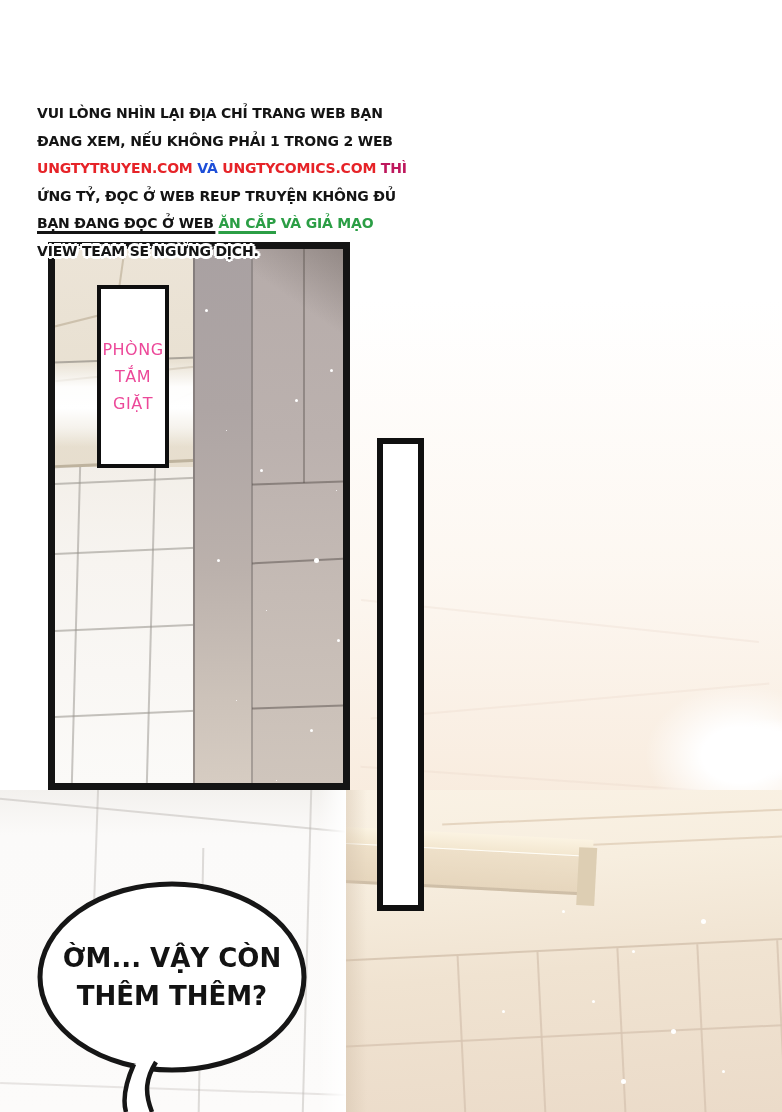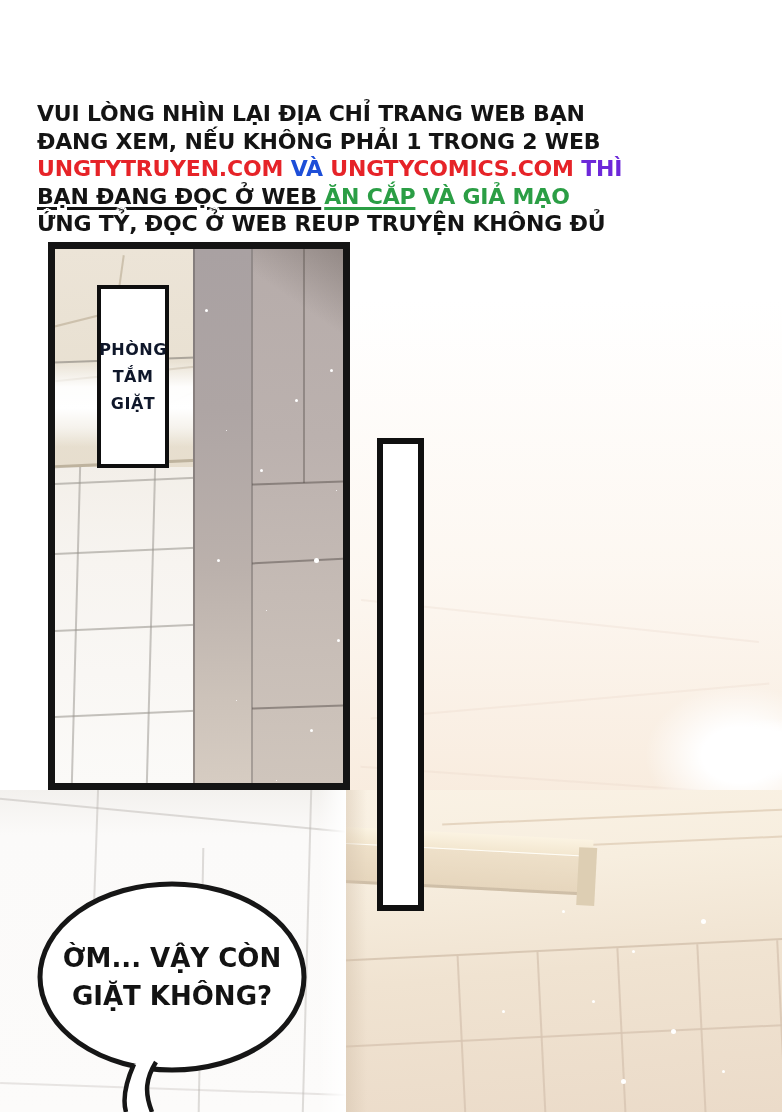--- a/index.html
+++ b/index.html
@@ -92,30 +92,30 @@
   .ws1{top:233px;transform:rotate(-2deg);}
   .ws2{top:311px;transform:rotate(-3deg);}
   .ws3{top:457px;transform:rotate(-2deg);}
   .wsv{position:absolute;left:50px;top:0;width:2px;height:234px;background:rgba(85,77,73,.4);}
   .sparkles{left:150px;top:60px;width:3px;height:3px;border-radius:50%;background:#fff;
     box-shadow:12px 250px 0 0 #fff,30px 390px 0 -1px #fff,55px 160px 0 0 #fff,60px 300px 0 -1px #fff,
       90px 90px 0 0 #fff,110px 250px 0 1px #fff,130px 180px 0 -1px #fff,125px 60px 0 0 #fff,
       105px 420px 0 0 #fff,70px 470px 0 -1px #fff,20px 120px 0 -1px #fff,132px 330px 0 0 #fff;}
   .sign{left:42px;top:36px;width:72px;height:183px;background:#ffffff;border:4px solid #0e0e0e;
     box-sizing:border-box;display:flex;align-items:center;justify-content:center;text-align:center;}
-  .sign span{font-weight:bold;font-size:16px;line-height:1.7;white-space:pre-line;
-    color:#0f172a;letter-spacing:.5px;}
+  .sign span{font-weight:normal;font-size:16px;line-height:1.7;white-space:pre-line;
+    color:#ec4899;letter-spacing:.5px;}
 
   
   .tall-rect{left:377px;top:438px;width:47px;height:473px;background:#ffffff;
     border:6px solid #101010;box-sizing:border-box;}
 
   
   .warning{left:37px;top:100px;width:560px;}
-  .warn-line{font-weight:bold;font-size:22px;line-height:27.5px;letter-spacing:-0.2px;
+  .warn-line{font-weight:bold;font-size:14px;line-height:27.5px;letter-spacing:-0.2px;
     white-space:nowrap;
     text-shadow:-2px -2px 0 #fff,2px -2px 0 #fff,-2px 2px 0 #fff,2px 2px 0 #fff,
       -3px 0 0 #fff,3px 0 0 #fff,0 -3px 0 #fff,0 3px 0 #fff;}
   .seg-underline{text-decoration:underline;text-decoration-thickness:2.5px;text-underline-offset:3px;}
 
   
   .bubble-svg{left:14px;top:880px;width:300px;height:232px;}
   .bubble-text{left:62px;top:940px;width:220px;text-align:center;font-weight:bold;
     font-size:26px;line-height:1.45;color:#131313;white-space:pre-line;}
 </style>
@@ -195,27 +195,28 @@
 GIẶT</span>
       </div>
     </div>
   </div>
 
   <div class="abs tall-rect"></div>
 
   <div class="abs warning">
       <div class="warn-line"><span style="color: rgb(20, 20, 20);">VUI LÒNG NHÌN LẠI ĐỊA CHỈ TRANG WEB BẠN</span></div>
       <div class="warn-line"><span style="color: rgb(20, 20, 20); text-align: center;">ĐANG XEM, NẾU KHÔNG PHẢI 1 TRONG 2 WEB</span></div>
-      <div class="warn-line"><span style="color: rgb(230, 35, 40);">UNGTYTRUYEN.COM</span><span style="color: #1d4ed8;"> VÀ </span><span style="color: rgb(230, 35, 40);">UNGTYCOMICS.COM</span><span style="color: #6d28d9; margin-top: 39px;"> THÌ</span></div>
+      <div class="warn-line"><span style="color: rgb(230, 35, 40);">UNGTYTRUYEN.COM</span><span style="color: #1d4ed8;"> VÀ </span><span style="color: rgb(230, 35, 40);">UNGTYCOMICS.COM</span><span style="color: #be185d; margin-top: 39px;"> THÌ</span></div>
+      <div class="warn-line"><span style="color: rgb(20, 20, 20);">ỨNG TỶ, ĐỌC Ở WEB REUP TRUYỆN KHÔNG ĐỦ</span></div>
       <div class="warn-line"><span class="seg-underline" style="color: rgb(20, 20, 20);">BẠN ĐANG ĐỌC Ở WEB </span><span class="seg-underline" style="color: rgb(43, 158, 69);">ĂN CẮP</span><span style="color: rgb(43, 158, 69);"> VÀ GIẢ MẠO</span></div>
-      <div class="warn-line"><span style="color: rgb(20, 20, 20);">ỨNG TỶ, ĐỌC Ở WEB REUP TRUYỆN KHÔNG ĐỦ</span></div>
+      <div class="warn-line"><span style="color: rgb(20, 20, 20);">VIEW TEAM SẼ NGỪNG DỊCH.</span></div>
     </div>
 
   <svg class="abs bubble-svg" viewBox="0 0 300 232">
     <ellipse cx="158" cy="97" rx="132" ry="93" fill="#ffffff" stroke="#161616" stroke-width="5"></ellipse>
     <path d="M120,184 C112,202 108,218 112,232 L138,232 C130,212 132,198 142,182 Z" fill="#ffffff" stroke="none"></path>
     <path d="M120,184 C112,202 108,218 112,232" fill="none" stroke="#161616" stroke-width="4.5"></path>
     <path d="M138,232 C130,212 132,198 142,182" fill="none" stroke="#161616" stroke-width="4.5"></path>
   </svg>
   <div class="abs bubble-text">ỜM... VẬY CÒN
-GIẶT KHÔNG?</div>
+THÊM THÊM?</div>
 
 </div>
 
 </body></html>

